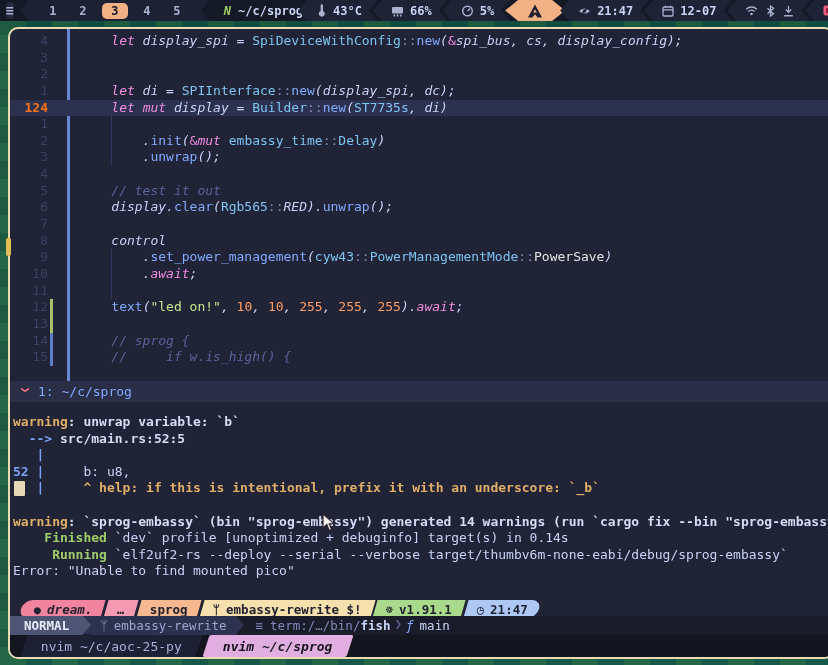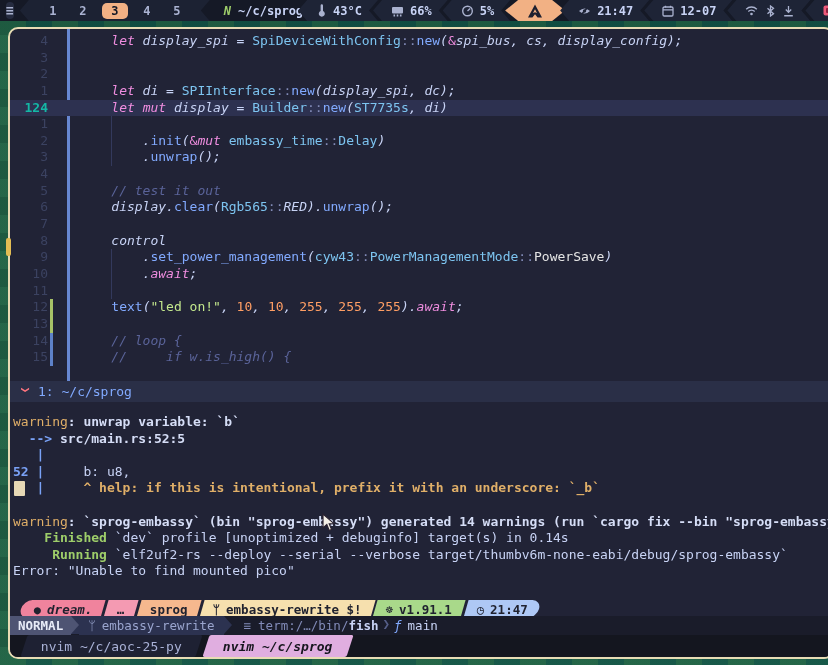--- a/index.html
+++ b/index.html
@@ -43,21 +43,21 @@
     background:#e3bd54; border-radius:2px; z-index:4; }
 
   
   .editor { position:relative; height:352px; padding-top:4px; font-size:13px; overflow:hidden; }
   .editor::before { content:''; position:absolute; left:57px; top:0; bottom:0; width:3px;
     background:#6f92e2; opacity:.9; }
   .ed-row { position:relative; display:flex; height:16.65px; line-height:16.65px; white-space:pre; }
   .ed-row.cur { background:#2d3150; }
   .ed-row.g::after { content:''; position:absolute; left:101px; top:0; bottom:0; width:1px; background:#33395c; }
   .gut { width:46px; padding-right:8px; text-align:right; color:#3b4261; flex:none; }
-  .cur .gut { color:#14b8a6; font-weight:bold; }
+  .cur .gut { color:#f97316; font-weight:bold; }
   .sign { width:11px; flex:none; position:relative; }
   .sign.add::before, .sign.change::before { content:''; position:absolute; left:-6px; top:0;
     bottom:0; width:3px; }
   .sign.add::before { background:#a6c167; }
   .sign.change::before { background:#5d81c9; }
   .code { padding-left:13px; color:#c8d3f5; }
   .tk-kw  { color:#f08ee0; font-style:italic; }
   .tk-amp { color:#f08ee0; }
   .tk-op  { color:#c8d3f5; }
   .tk-type{ color:#7dc4f0; }
@@ -72,21 +72,21 @@
   
   .winbar { height:21px; background:#2a2f47; display:flex; align-items:center;
     padding-left:10px; gap:8px; font-size:13px; }
   .winbar .chev { color:#ff757f; display:inline-block; transform:rotate(90deg);
     font-size:11px; width:10px; }
   .winbar .lbl { color:#82aaff;text-align:right; }
 
   
   .term { position:relative; flex:1; padding:12px 0 0 3px; font-size:13px; overflow:hidden; }
   .tm-row { height:16.6px; line-height:16.6px; white-space:pre; overflow:hidden; }
-  .tm-warn { color:#e0af68; font-weight:normal; }
+  .tm-warn { color:#e0af68; font-weight:bold; }
   .tm-b    { color:#d5ddf6; font-weight:bold; }
   .tm-pipe { color:#7aa2f7; font-weight:bold; }
   .tm-help { color:#e0af68; font-weight:bold; }
   .tm-ok   { color:#9ece6a; font-weight:bold;text-align:right; }
   .tm-txt  { color:#c8d3f5; }
   .term-cursor { position:absolute; left:4px; top:79px; width:11px; height:15px;
     background:#e6d8b5; border-radius:1px; }
 
   
   .prompt { display:flex; align-items:center; height:18px; margin:3px 0 0 8px; font-size:12.5px; }
@@ -95,21 +95,21 @@
   .pseg > span { transform:skewX(16deg); display:inline-block; }
   .pseg:first-child { border-radius:9px 0 0 9px; padding-left:13px; }
   .pseg:last-child { border-radius:0 9px 9px 0; }
   .pseg .ic { margin-right:6px; font-style:normal; font-size:12px; }
   .pseg.italic .lab { font-style:italic; }
 
   
   .statusline { height:19px; background:#1a1c2a; display:flex; align-items:stretch;
     font-size:12.5px; color:#828bb8; }
   .sl-mode { background:#4e5473; color:#e8ecf8; font-weight:bold; display:flex;
-    align-items:center; padding:0 8px; }
+    align-items:center; padding:0 14px; }
   .sl-arrow { width:0; height:0; border-top:9.5px solid transparent; border-bottom:9.5px solid transparent; }
   .a1 { border-left:8px solid #4e5473; background:#2c3250; }
   .a2 { border-left:8px solid #2c3250; }
   .sl-branch { background:#2c3250; color:#9aa5ce; display:flex; align-items:center; gap:6px; padding:0 9px; }
   .sl-buf { display:flex; align-items:center; gap:7px; margin-left:12px; }
   .sl-buf .bold { color:#c8d3f5; font-weight:bold; }
   .sl-sep { color:#565f89; margin:0 4px; }
   .sl-sym { display:flex; align-items:center; gap:6px; }
   .sl-sym .fico { color:#82aaff; font-style:italic; }
   .sl-sym .nm { color:#c8d3f5; }
@@ -224,21 +224,21 @@
       <div class="ed-row"><span class="gut">4</span><span class="sign"></span><span class="code"></span></div>
       <div class="ed-row"><span class="gut">5</span><span class="sign"></span><span class="code"><span class="tk-txt">    </span><span class="tk-cmt">// test it out</span></span></div>
       <div class="ed-row"><span class="gut">6</span><span class="sign"></span><span class="code"><span class="tk-txt">    display.</span><span class="tk-fn">clear</span><span class="tk-txt">(</span><span class="tk-type">Rgb565</span><span class="tk-pn">::</span><span class="tk-txt">RED</span><span class="tk-txt">).</span><span class="tk-fn">unwrap</span><span class="tk-txt">();</span></span></div>
       <div class="ed-row"><span class="gut">7</span><span class="sign"></span></div>
       <div class="ed-row"><span class="gut">8</span><span class="sign"></span><span class="code"><span class="tk-txt">    control</span></span></div>
       <div class="ed-row g"><span class="gut">9</span><span class="sign"></span><span class="code"><span class="tk-txt">        .</span><span class="tk-fn">set_power_management</span><span class="tk-txt">(</span><span class="tk-type">cyw43</span><span class="tk-pn">::</span><span class="tk-type">PowerManagementMode</span><span class="tk-pn">::</span><span class="tk-const">PowerSave</span><span class="tk-txt">)</span></span></div>
       <div class="ed-row g"><span class="gut">10</span><span class="sign"></span><span class="code"><span class="tk-txt">        .</span><span class="tk-kw">await</span><span class="tk-txt">;</span></span></div>
       <div class="ed-row g"><span class="gut">11</span><span class="sign"></span><span class="code"></span></div>
       <div class="ed-row"><span class="gut">12</span><span class="sign add"></span><span class="code"><span class="tk-txt">    </span><span class="tk-fn">text</span><span class="tk-txt">(</span><span class="tk-str">"led on!"</span><span class="tk-txt">, </span><span class="tk-num">10</span><span class="tk-txt">, </span><span class="tk-num">10</span><span class="tk-txt">, </span><span class="tk-num">255</span><span class="tk-txt">, </span><span class="tk-num">255</span><span class="tk-txt">, </span><span class="tk-num">255</span><span class="tk-txt">).</span><span class="tk-kw">await</span><span class="tk-txt">;</span></span></div>
       <div class="ed-row"><span class="gut">13</span><span class="sign add"></span><span class="code"></span></div>
-      <div class="ed-row"><span class="gut">14</span><span class="sign change"></span><span class="code"><span class="tk-txt">    </span><span class="tk-cmt">// loop {</span></span></div>
+      <div class="ed-row"><span class="gut">14</span><span class="sign change"></span><span class="code"><span class="tk-txt">    </span><span class="tk-cmt">// sprog {</span></span></div>
       <div class="ed-row"><span class="gut">15</span><span class="sign change"></span><span class="code"><span class="tk-txt">    </span><span class="tk-cmt">//     if w.is_high() {</span></span></div>
     </div>
 
   <div class="winbar">
     <span class="chev">❯</span>
     <span class="lbl">1: ~/c/sprog</span>
   </div>
 
   <div class="term" id="term-lines">
     <div class="term-cursor"></div>

